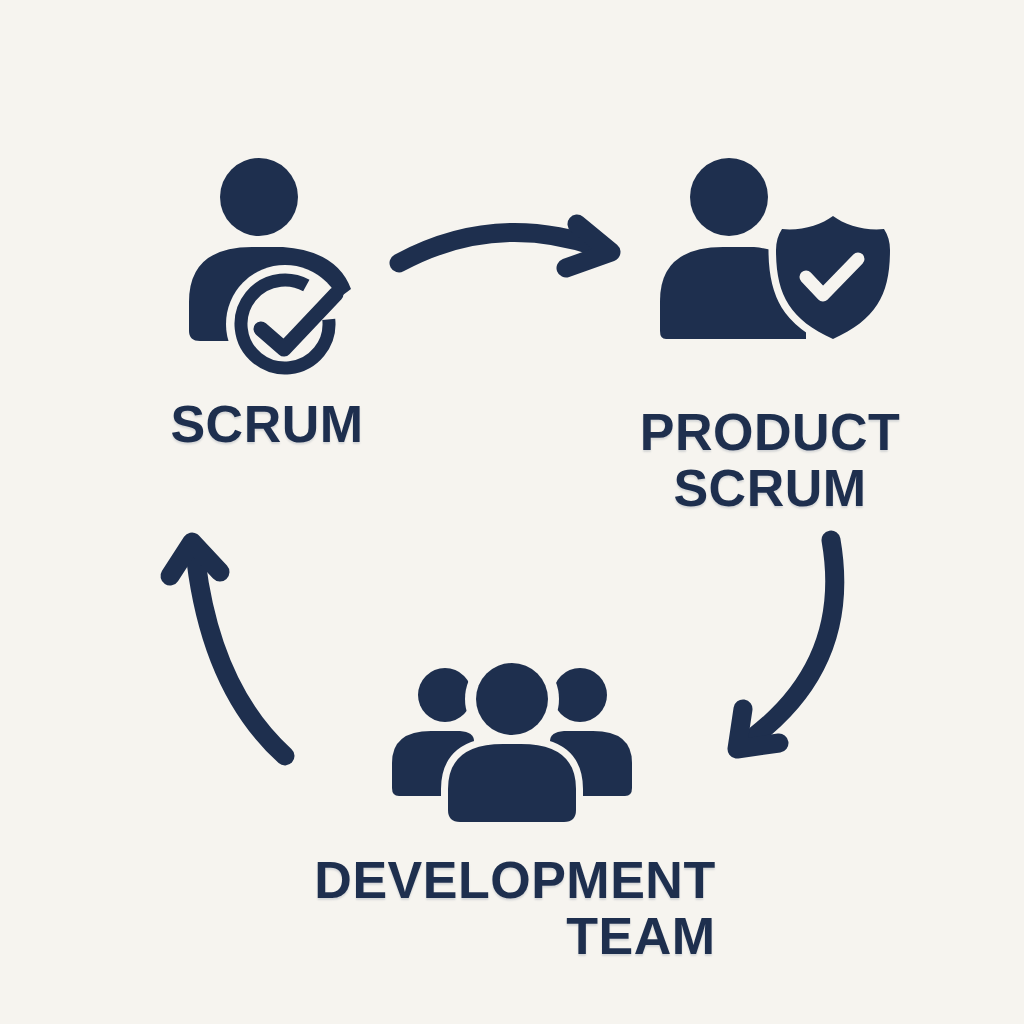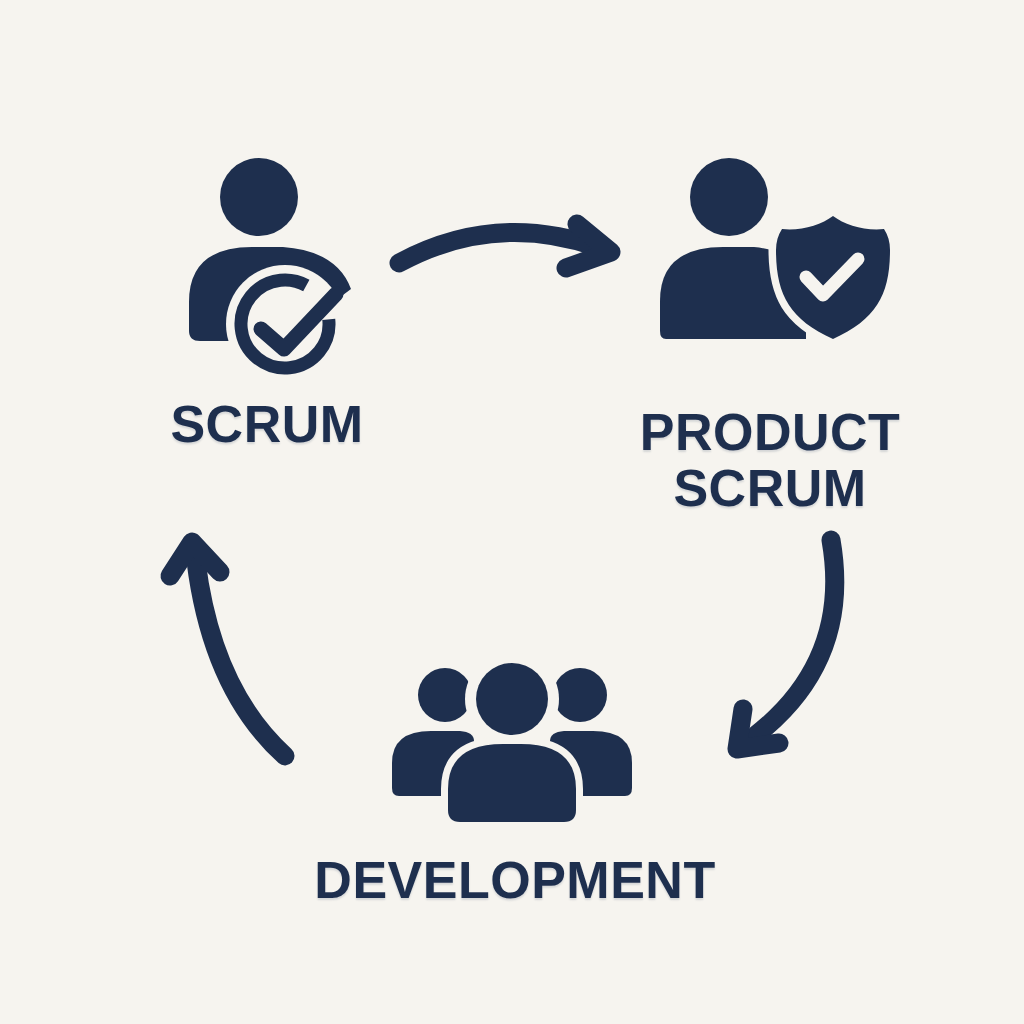--- a/index.html
+++ b/index.html
@@ -96,15 +96,16 @@
     <div>SCRUM</div>
   </div>
 
   <div class="node-label" style="left:770px; top:356px;">
     <div>PRODUCT</div>
     <div>SCRUM</div>
   </div>
 
   <div class="node-label" style="left:515px; top:804px;text-align:right;">
     <div>DEVELOPMENT</div>
+    <div>TEAM</div>
   </div>
 
 </div>
 
 </body></html>

